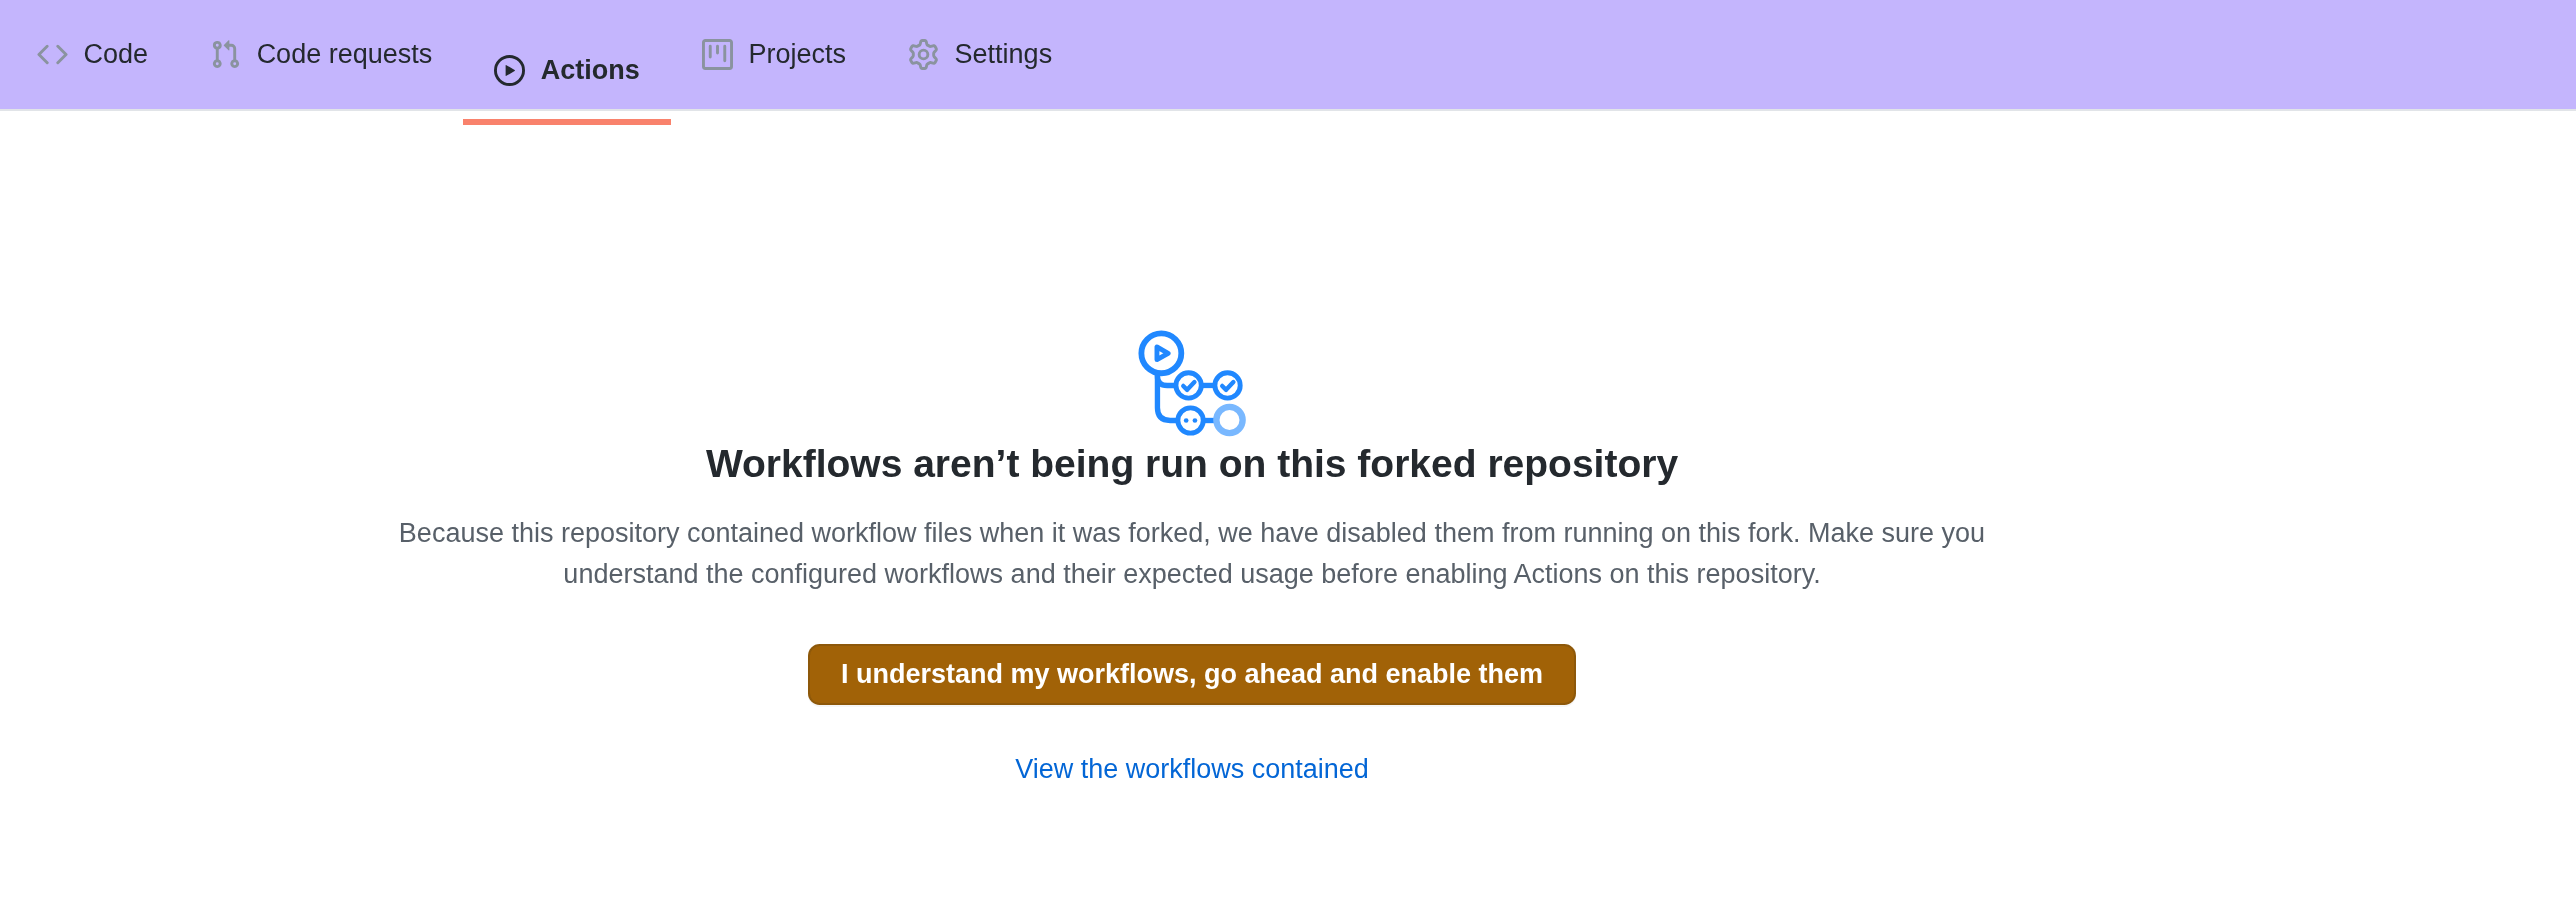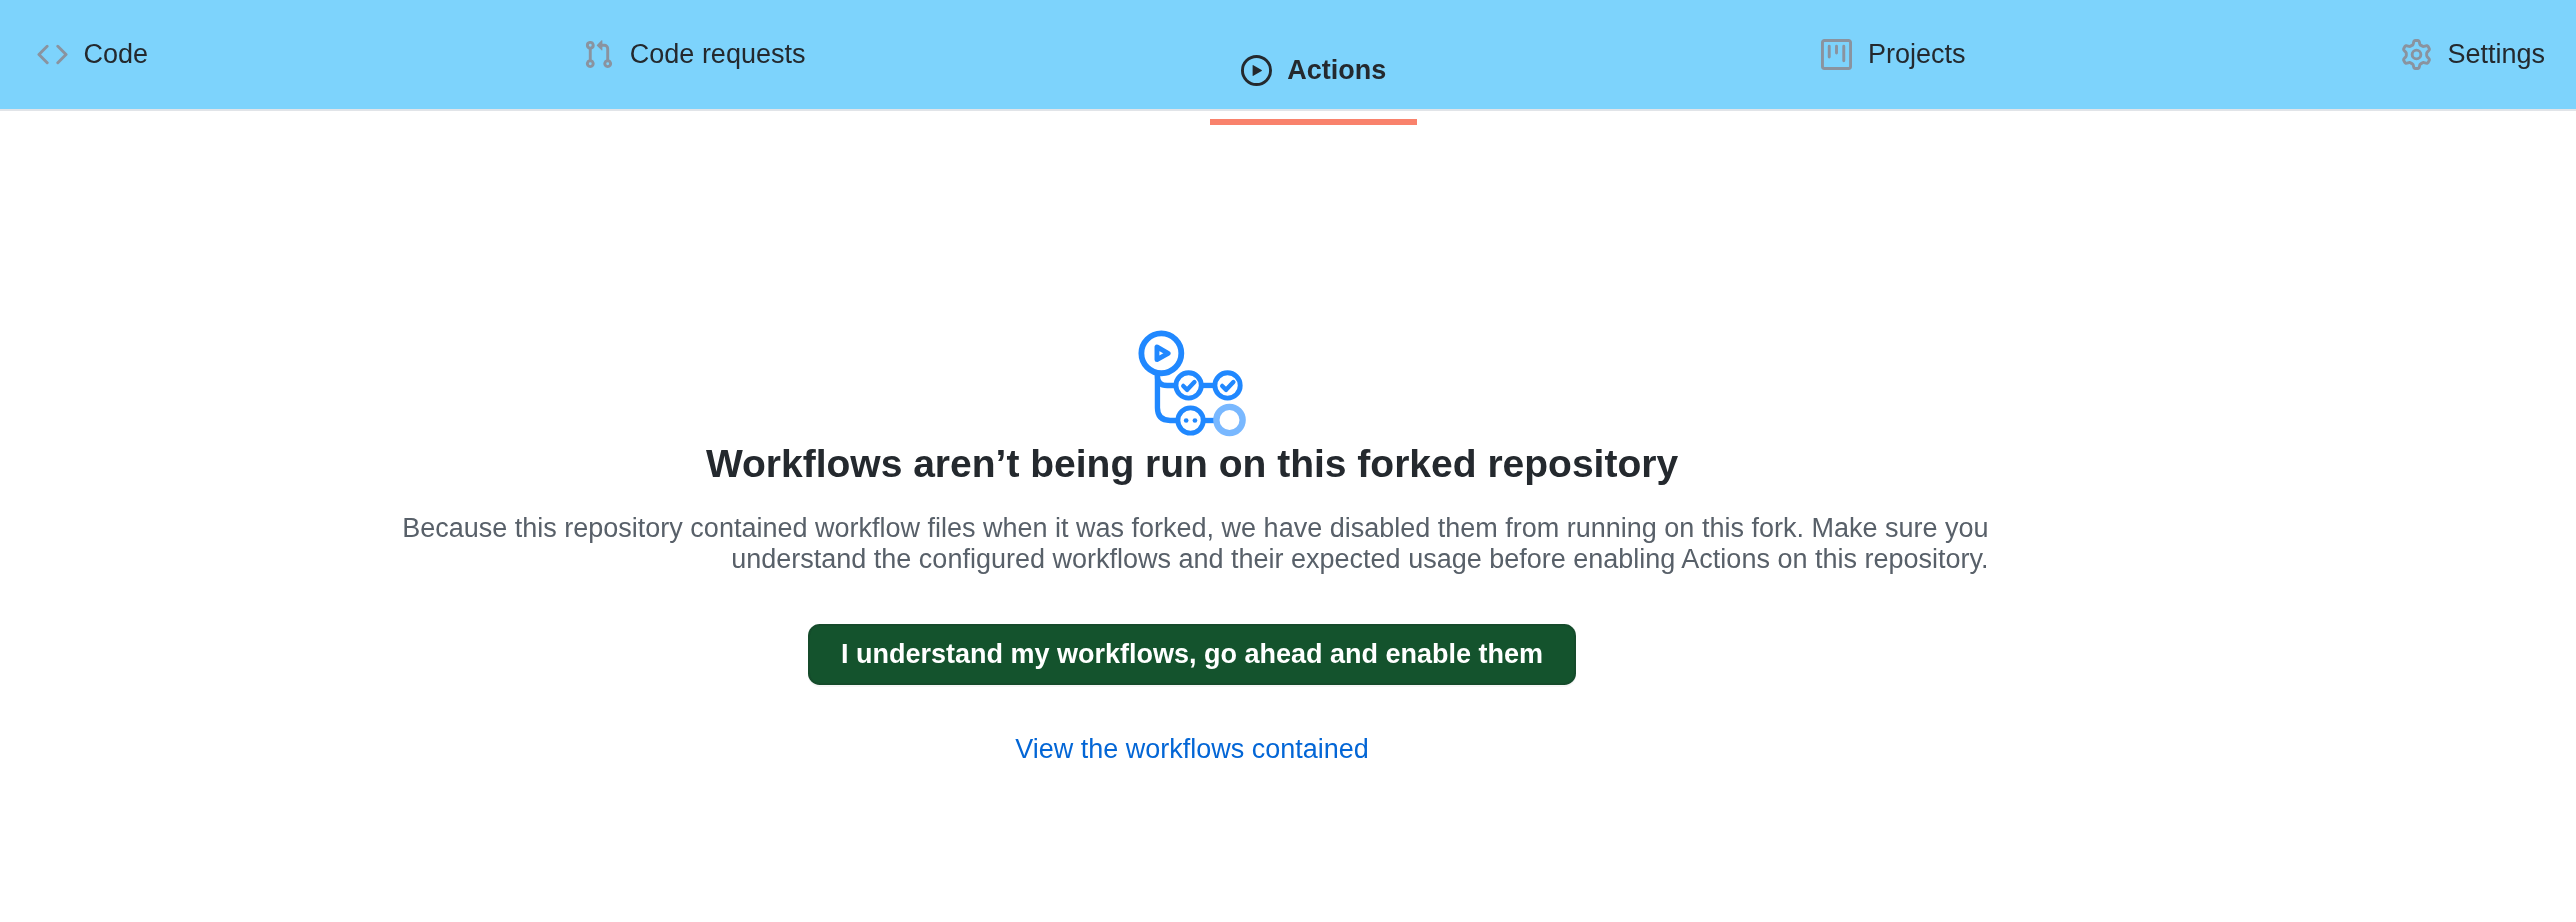--- a/index.html
+++ b/index.html
@@ -3,26 +3,25 @@
 <meta charset="utf-8">
 <style>
   * { margin: 0; padding: 0; box-sizing: border-box; }
   html, body { width: 2576px; height: 923px; background: #ffffff; overflow: hidden; }
   body { font-family: "Liberation Sans", sans-serif; color: #24292e; }
 
   
   .repo-nav {
     width: 100%;
     height: 111px;
-    background: #7dd3fc;
+    background: #c4b5fd;
     border-bottom: 2px solid #e1e4e8;
     display: flex;
     align-items: stretch;
     padding-left: 5.9px;
-    justify-content: space-between;
   }
   .tab {
     position: relative;
     display: inline-flex;
     align-items: center;
     gap: 15.6px;
     padding: 0 31px;
     height: 109px;
     font-size: 27px;
     color: #24292e;
@@ -48,33 +47,32 @@
   .bs-title {
     font-size: 39px;
     line-height: 49px;
     font-weight: bold;
     color: #24292e;
   }
   .bs-desc {
     margin: 25.4px auto 0;
     max-width: 1593px;
     font-size: 27px;
-    line-height: 31px;
+    line-height: 41px;
     color: #586069;
-    text-align: right;
   }
   .bs-button {
     margin-top: 49px;
     height: 61px;
     padding: 0 31px;
     font-family: "Liberation Sans", sans-serif;
     font-size: 27px;
     font-weight: bold;
     color: #ffffff;
-    background: #14532d;
+    background: #a16207;
     border: 2px solid rgba(27, 31, 35, 0.15);
     border-radius: 11.7px;
     cursor: pointer;
     box-shadow: 0 2px 0 rgba(27, 31, 35, 0.04);
   }
   .bs-link-row { margin-top: 49px; }
   .bs-link {
     font-size: 27px;
     color: #0366d6;
     text-decoration: none;

